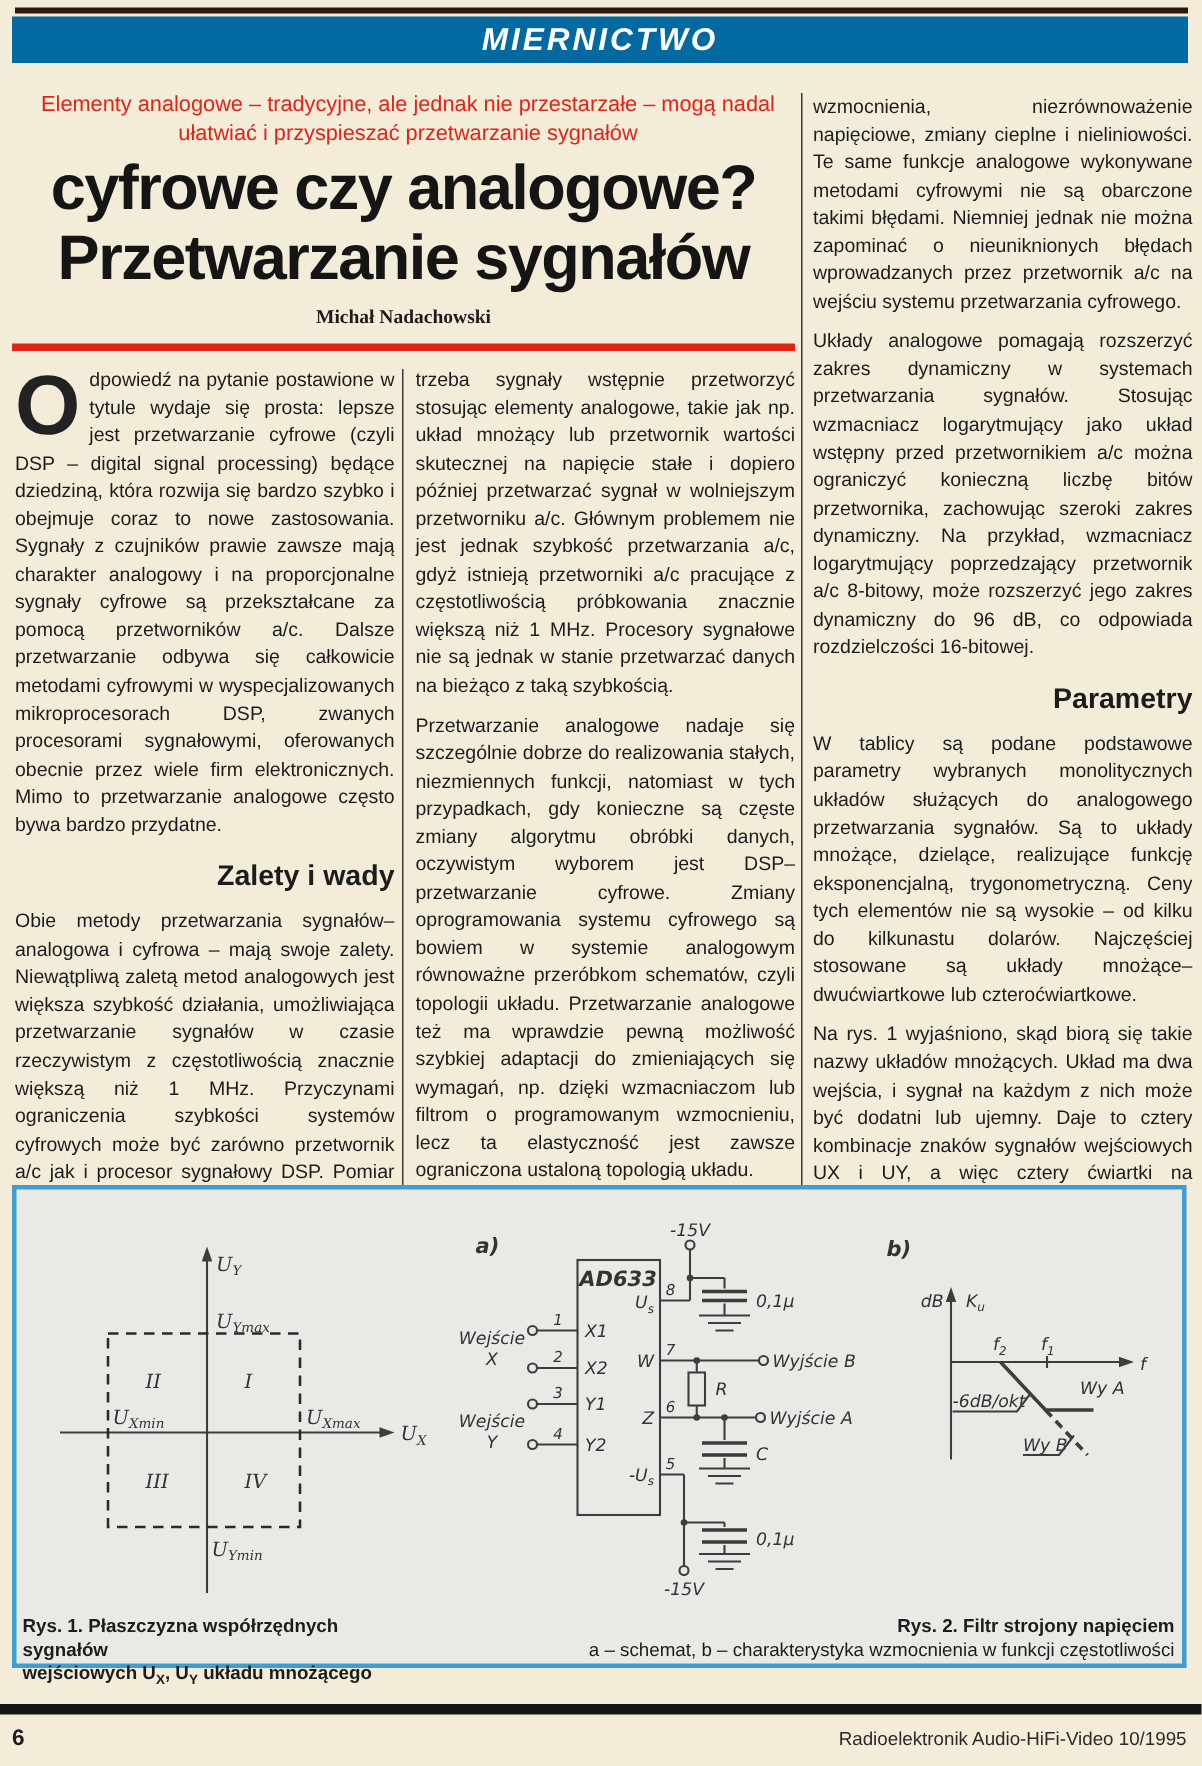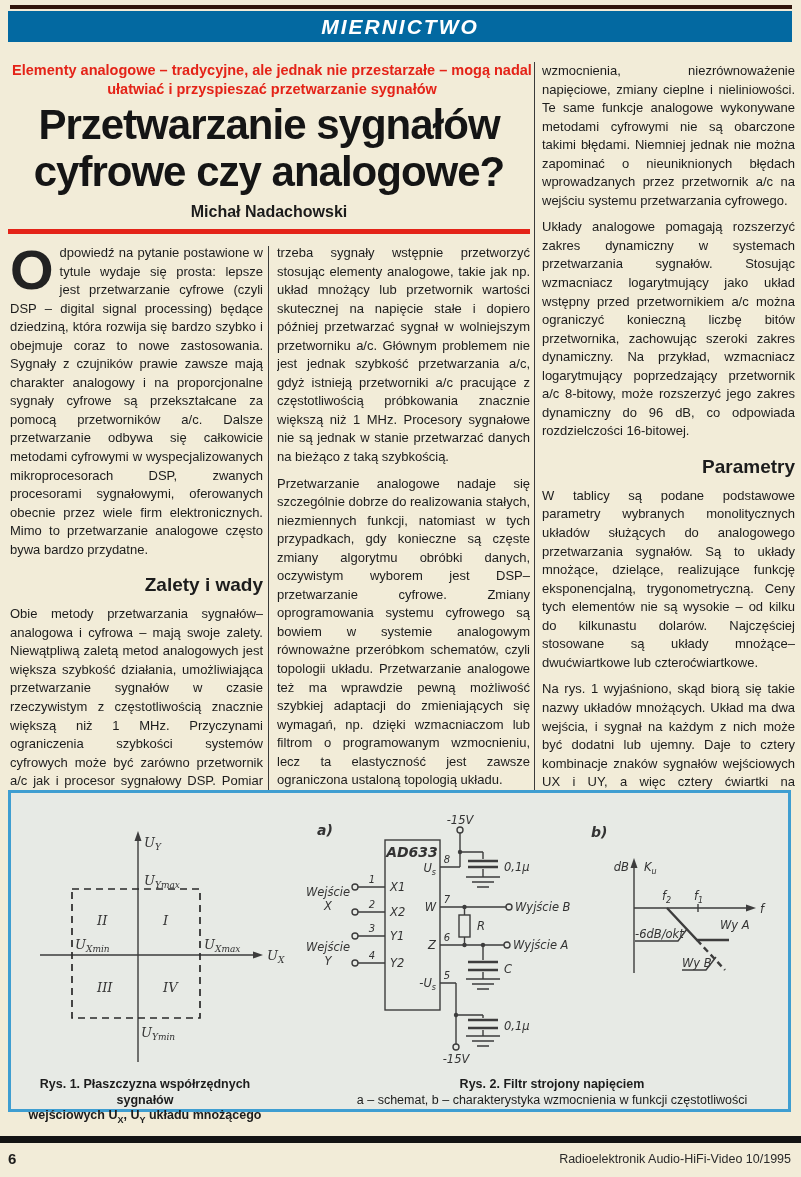--- a/index.html
+++ b/index.html
@@ -1,39 +1,39 @@
 <!DOCTYPE html>
 <html><head>
 <meta charset="utf-8">
 <style>
   html,body{margin:0;padding:0;}
   body{width:801px;height:1177px;background:#f2ecd8;font-family:"Liberation Sans",sans-serif;color:#1c1c1c;position:relative;overflow:hidden;}
   #page{position:absolute;inset:0;}
   .topline{position:absolute;left:10px;top:5px;width:782px;height:4px;background:#31160d;}
   .banner{position:absolute;left:8px;top:11px;width:784px;height:31px;background:#0369a1;display:flex;align-items:center;justify-content:center;}
   .banner-text{color:#ffffff;font-weight:bold;font-style:italic;font-size:21px;letter-spacing:2px;}
-  .lede{position:absolute;left:12px;top:61px;width:520px;text-align:center;color:#e42318;font-weight:bold;font-size:14.5px;line-height:19px;}
+  .lede{position:absolute;left:12px;top:61px;width:520px;text-align:center;color:#e42318;font-weight:normal;font-size:14.5px;line-height:19px;}
   .headline{position:absolute;left:8px;top:101px;width:522px;text-align:center;font-weight:bold;font-size:42px;line-height:47px;letter-spacing:-1px;color:#151515;}
-  .author{position:absolute;left:8px;top:203px;width:522px;text-align:center;font-weight:bold;font-size:16px;}
+  .author{position:absolute;left:8px;top:203px;width:522px;text-align:center;font-weight:bold;font-size:13px;font-family:Liberation Serif, serif;}
   .red-rule{position:absolute;left:8px;top:229px;width:522px;height:5px;background:#e42318;}
   .col{position:absolute;width:253px;font-size:13px;line-height:18.55px;text-align:justify;overflow:hidden;}
   .col p{margin:0;}
   .col p + p{margin-top:8px;}
   .col h3{font-size:19px;line-height:22px;margin:15px 0 9px 0;text-align:right;}
   #col1{left:10px;top:244px;height:550px;}
   #col2{left:277px;top:244px;height:550px;}
   #col3{left:542px;top:62px;height:732px;}
   .dropcap{float:left;font-size:56px;line-height:46px;font-weight:bold;padding:3px 6px 0 0;color:#222;}
   .vdiv{position:absolute;width:1px;background:#3a3a3a;}
   #vdiv1{left:268px;top:246px;height:546px;}
   #vdiv2{left:534px;top:62px;height:730px;}
   .figure{position:absolute;left:8px;top:790px;width:783px;height:322px;background:#e7eae5;border:3px solid #3f9ed1;box-sizing:border-box;}
   .figure svg{position:absolute;left:0;top:0;}
-  .fig-cap1{position:absolute;left:4px;top:284px;width:260px;text-align:center;font-weight:bold;font-size:12.5px;line-height:15.5px;}
-  .fig-cap2{position:absolute;left:310px;top:284px;width:462px;text-align:center;font-size:12.5px;line-height:15.5px;}
+  .fig-cap1{position:absolute;left:4px;top:284px;width:260px;font-weight:bold;font-size:12.5px;line-height:15.5px;}
+  .fig-cap2{position:absolute;left:310px;top:284px;width:462px;text-align:right;font-size:12.5px;line-height:15.5px;}
   .fig-cap2 .b{font-weight:bold;}
   sub{font-size:9px;}
   .footer-bar{position:absolute;left:0;top:1136px;width:801px;height:7px;background:#141414;}
   .page-num{position:absolute;left:8px;top:1150px;font-weight:bold;font-size:15px;}
   .journal{position:absolute;right:10px;top:1152px;font-size:12.5px;color:#2a2a2a;margin-left:31px;}
   
   .flbl{font-family:"DejaVu Serif",serif;font-style:italic;font-size:13px;fill:#333;}
   .flbl .sub{font-size:9px;}
   .slbl{font-family:"DejaVu Sans",sans-serif;font-style:italic;font-size:11.5px;fill:#333;}
   .slbl .sub{font-size:8px;}
@@ -51,22 +51,22 @@
   <div class="banner">
     <span class="banner-text">MIERNICTWO</span>
   </div>
 
   <div class="lede">
     <div>Elementy analogowe – tradycyjne, ale jednak nie przestarzałe – mogą nadal</div>
     <div>ułatwiać i przyspieszać przetwarzanie sygnałów</div>
   </div>
 
   <div class="headline">
+    <div>cyfrowe czy analogowe?</div>
     <div>Przetwarzanie sygnałów</div>
-    <div>cyfrowe czy analogowe?</div>
   </div>
 
   <div class="author">Michał Nadachowski</div>
   <div class="red-rule"></div>
 
   <div class="col" id="col1">
     <p><span class="dropcap">O</span><span>dpowiedź na pytanie postawione w tytule wydaje się prosta: lepsze jest przetwarzanie cyfrowe (czyli DSP – digital signal processing) będące dziedziną, która rozwija się bardzo szybko i obejmuje coraz to nowe zastosowania. Sygnały z czujników prawie zawsze mają charakter analogowy i na proporcjonalne sygnały cyfrowe są przekształcane za pomocą przetworników a/c. Dalsze przetwarzanie odbywa się całkowicie metodami cyfrowymi w wyspecjalizowanych mikroprocesorach DSP, zwanych procesorami sygnałowymi, oferowanych obecnie przez wiele firm elektronicznych. Mimo to przetwarzanie analogowe często bywa bardzo przydatne.</span></p>
     <h3>Zalety i wady</h3>
     <p>Obie metody przetwarzania sygnałów–analogowa i cyfrowa – mają swoje zalety. Niewątpliwą zaletą metod analogowych jest większa szybkość działania, umożliwiająca przetwarzanie sygnałów w czasie rzeczywistym z częstotliwością znacznie większą niż 1 MHz. Przyczynami ograniczenia szybkości systemów cyfrowych może być zarówno przetwornik a/c jak i procesor sygnałowy DSP. Pomiar szybkiego sygnału zmiennego wymaga przetwornika a/c, który potrafi odpowiednio szybko dokonać konwersji. Jeżeli nie dysponuje się takim przetwornikiem,</p>
   </div>

